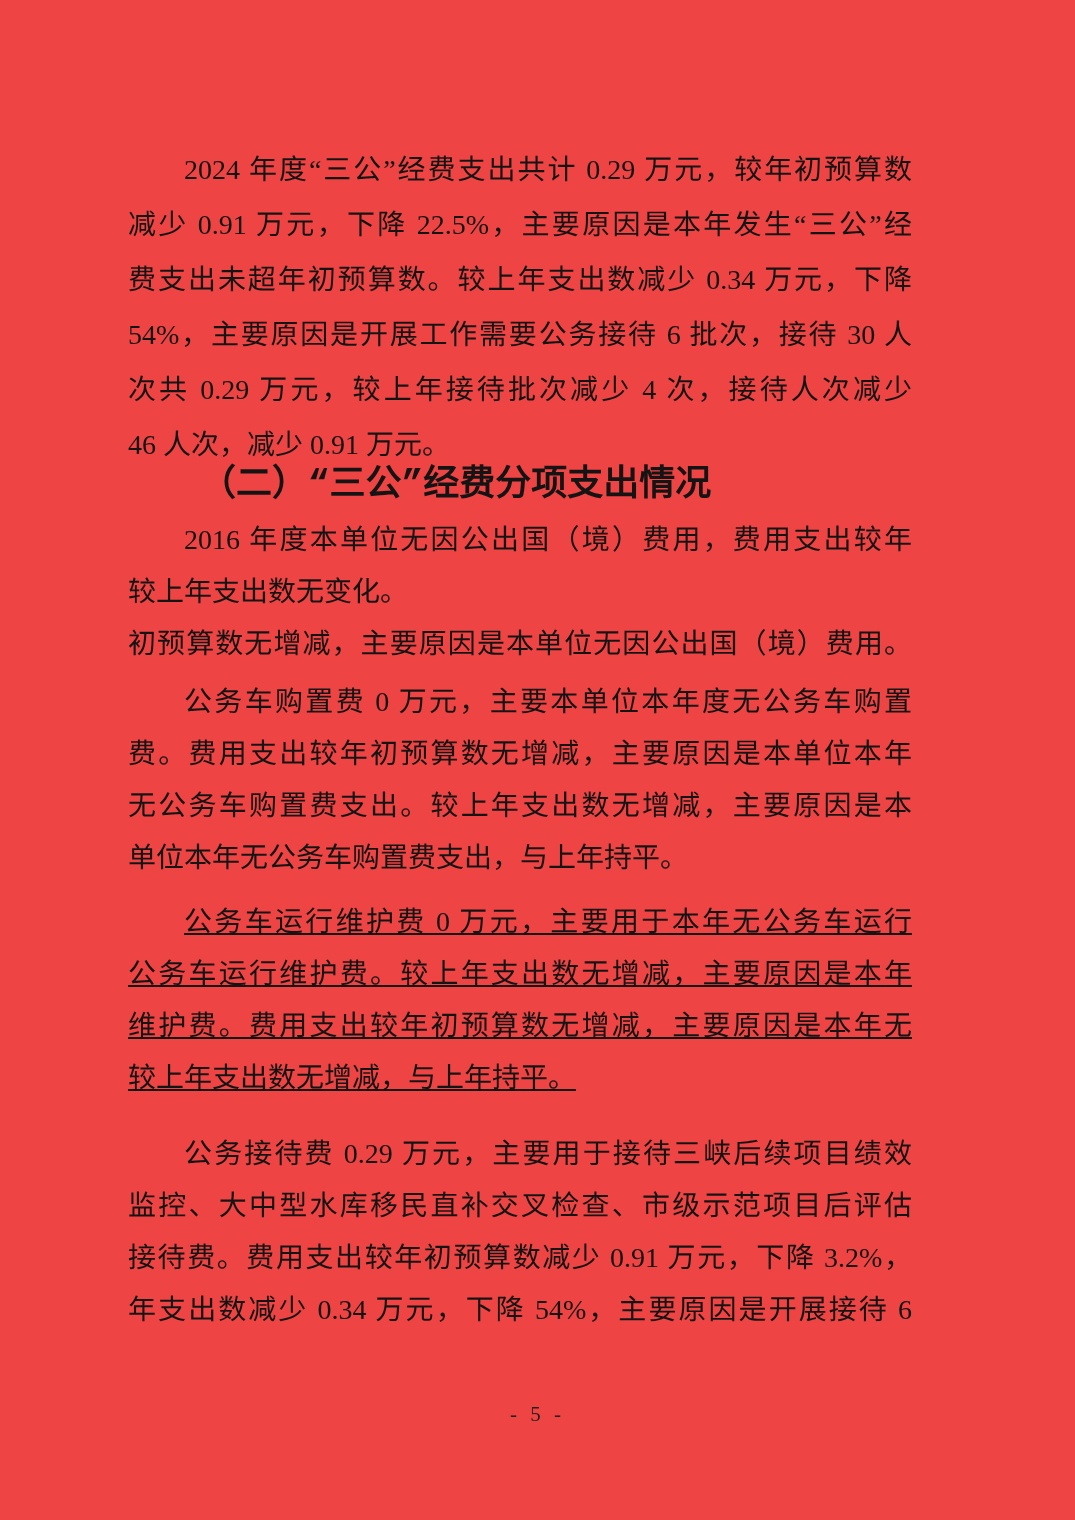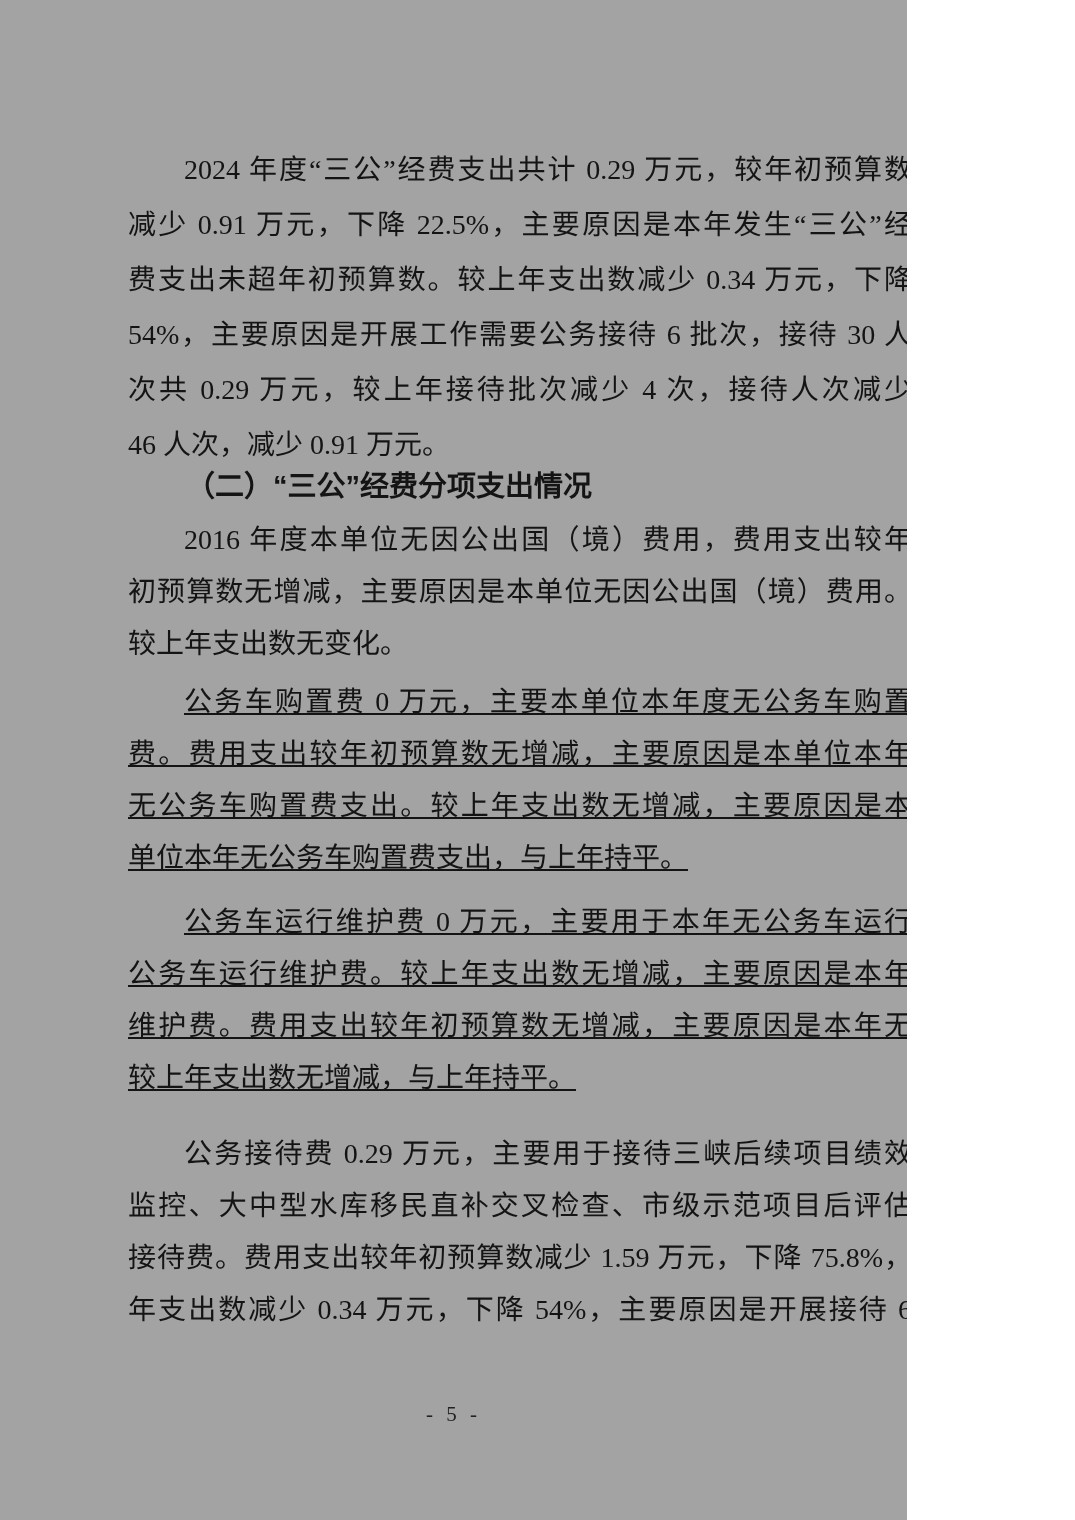--- a/index.html
+++ b/index.html
@@ -2,23 +2,23 @@
 <html lang="zh-CN"><head>
 <meta charset="utf-8">
 <style>
   html, body {
     margin: 0;
     padding: 0;
     background: #ffffff;
   }
   .page {
     position: relative;
-    width: 907px;
+    width: 1075px;
     height: 1520px;
-    background: #a3a3a3;
+    background: #ef4444;
     overflow: hidden;
     font-family: "Liberation Serif", "DejaVu Serif", serif;
     color: #141414;
   }
   .content {
     position: absolute;
     left: 128px;
     top: 142px;
     width: 784px;
   }
@@ -40,28 +40,28 @@
     text-indent: 2em;
   }
   .para .line.last-left {
     text-align-last: left;
   }
   .para.heading {
     margin-top: -10px;
   }
   .para.heading .line {
     font-weight: bold;
-    font-size: 29px;
+    font-size: 36px;
     line-height: 48px;
     text-align: left;
     text-align-last: left;
-    font-family: Liberation Sans, sans-serif;
+    font-family: Liberation Mono, monospace;
   }
   .para.para-2 { margin-top: 4px; }
-  .para.para-3 { margin-top: 6px; text-decoration: underline; }
+  .para.para-3 { margin-top: 6px; }
   .para.para-4 { margin-top: 12px; text-decoration: underline; }
   .para.para-5 { margin-top: 24px; }
   .footer {
     position: absolute;
     left: 0;
     top: 1402px;
     width: 100%;
     text-align: center;
     font-size: 21px;
     letter-spacing: 4px;
@@ -79,36 +79,36 @@
         <div class="line">费支出未超年初预算数。较上年支出数减少 0.34 万元，下降</div>
         <div class="line">54%，主要原因是开展工作需要公务接待 6 批次，接待 30 人</div>
         <div class="line">次共 0.29 万元，较上年接待批次减少 4 次，接待人次减少</div>
         <div class="line last-left">46 人次，减少 0.91 万元。</div>
       </div>
       <div class="para para-1 heading">
         <div class="line last-left">（二）“三公”经费分项支出情况</div>
       </div>
       <div class="para para-2 body">
         <div class="line">2016 年度本单位无因公出国（境）费用，费用支出较年</div>
+        <div class="line last-left">较上年支出数无变化。</div>
         <div class="line">初预算数无增减，主要原因是本单位无因公出国（境）费用。</div>
-        <div class="line last-left">较上年支出数无变化。</div>
       </div>
       <div class="para para-3 body">
         <div class="line">公务车购置费 0 万元，主要本单位本年度无公务车购置</div>
         <div class="line">费。费用支出较年初预算数无增减，主要原因是本单位本年</div>
         <div class="line">无公务车购置费支出。较上年支出数无增减，主要原因是本</div>
         <div class="line last-left">单位本年无公务车购置费支出，与上年持平。</div>
       </div>
       <div class="para para-4 body">
         <div class="line">公务车运行维护费 0 万元，主要用于本年无公务车运行</div>
         <div class="line">公务车运行维护费。较上年支出数无增减，主要原因是本年</div>
         <div class="line">维护费。费用支出较年初预算数无增减，主要原因是本年无</div>
         <div class="line last-left">较上年支出数无增减，与上年持平。</div>
       </div>
       <div class="para para-5 body">
         <div class="line">公务接待费 0.29 万元，主要用于接待三峡后续项目绩效</div>
         <div class="line">监控、大中型水库移民直补交叉检查、市级示范项目后评估</div>
-        <div class="line">接待费。费用支出较年初预算数减少 1.59 万元，下降 75.8%，</div>
+        <div class="line">接待费。费用支出较年初预算数减少 0.91 万元，下降 3.2%，</div>
         <div class="line">年支出数减少 0.34 万元，下降 54%，主要原因是开展接待 6</div>
       </div>
     </div>
   <div class="footer">- 5 -</div>
 </div>
 
 </body></html>

